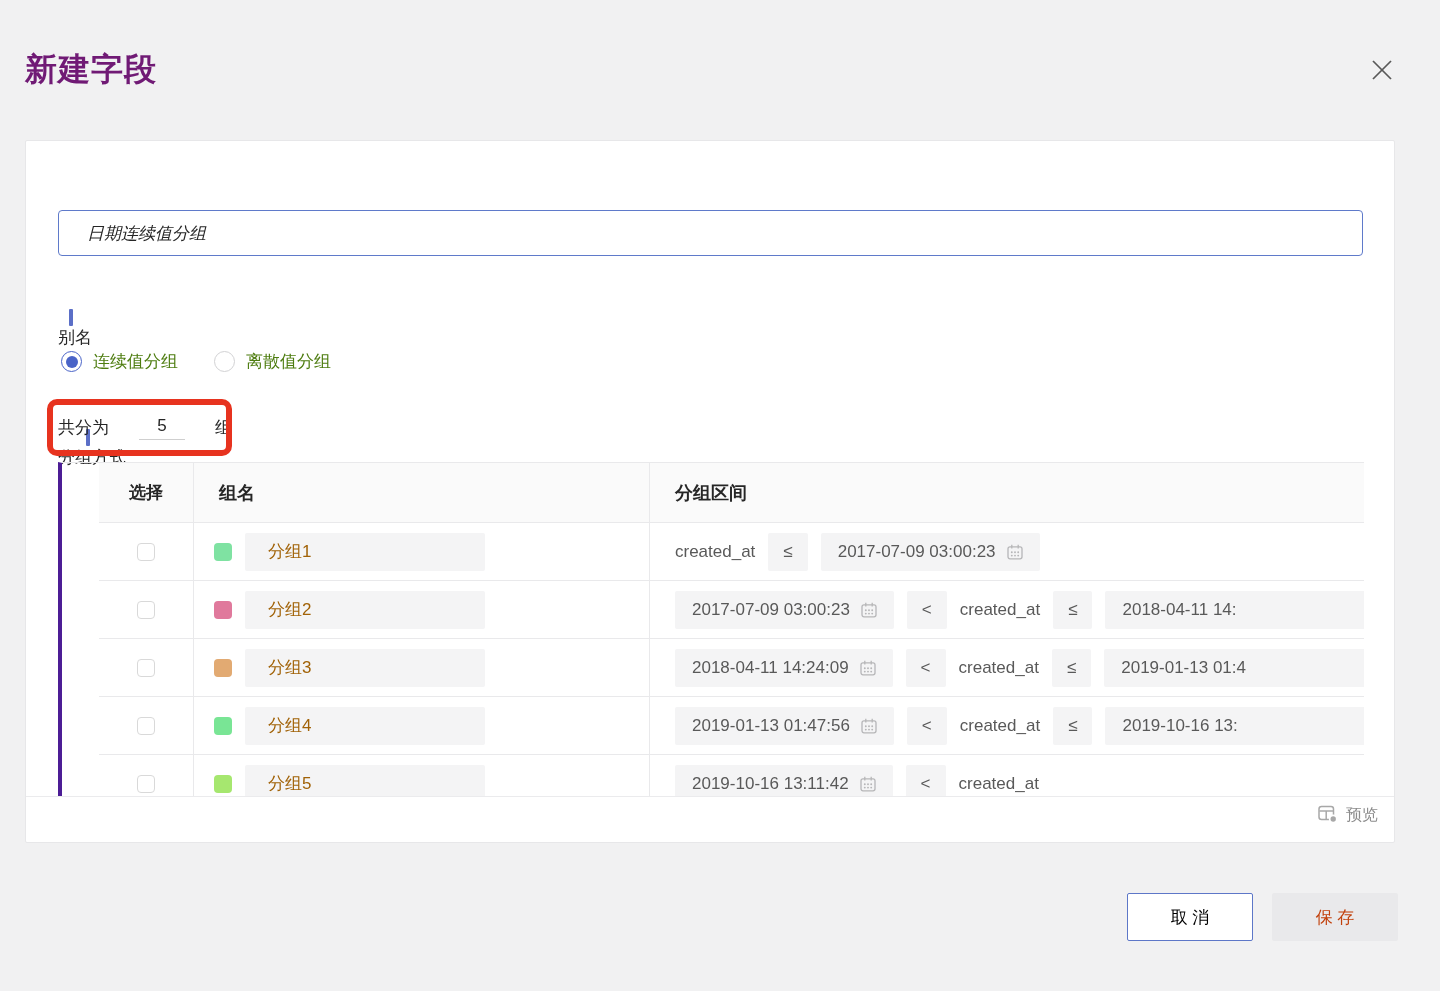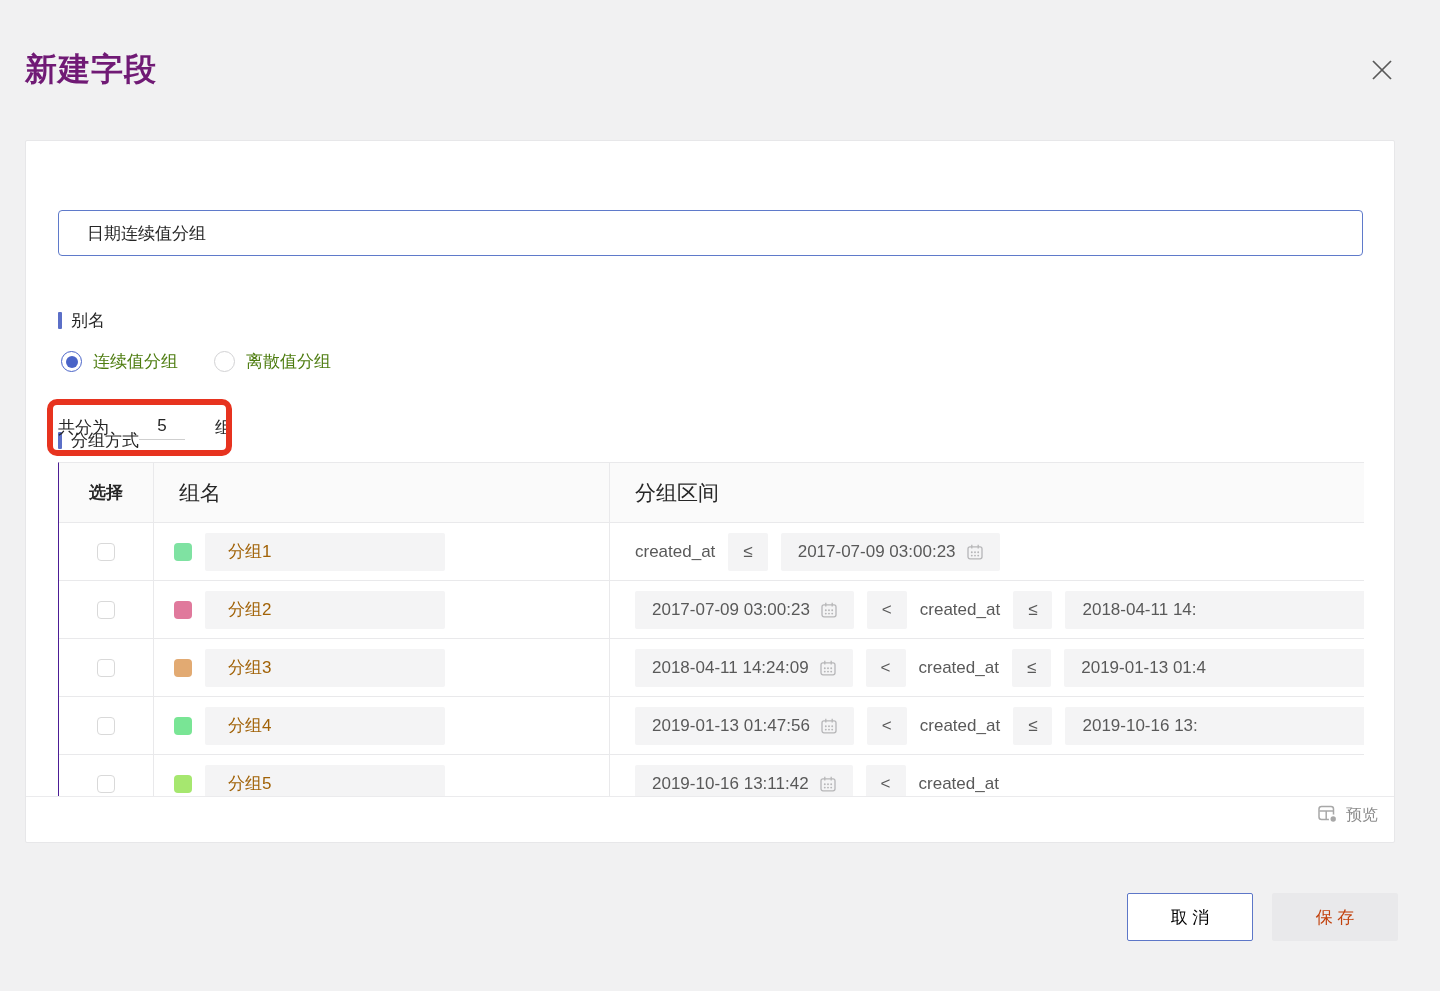--- a/index.html
+++ b/index.html
@@ -23,33 +23,34 @@
     display:flex; align-items:center; justify-content:center; cursor:pointer;
   }
 
   
   .panel {
     position:absolute; left:25px; top:140px; width:1370px; height:703px;
     background:#ffffff; border:1px solid #e7e7e9; border-radius:2px;
   }
   .field-label {
     position:absolute; left:32px; display:flex; align-items:center;
-    font-size:17px; color:#262626;
+    font-size:17px; color:#262626;flex-direction:column;
   }
   .field-label .bar {
     width:4px; height:17px; border-radius:1px; margin-right:9px;
   }
   .lbl-alias { top:168px; }
   .lbl-grouping { top:288px; }
 
   .alias-input {
     position:absolute; left:32px; top:69px; width:1305px; height:46px;
     border:1px solid #5f7aca; border-radius:4px; background:#fff;
     font-size:17px; color:#262626; padding:0 0 0 28px; outline:none;
     font-family:inherit;
+    font-style:italic;
   }
 
   
   .radio-row { position:absolute; left:35px; top:209px; display:flex; align-items:center; }
   .radio-opt { display:flex; align-items:center; cursor:pointer; margin-right:36px; }
   .radio-circle {
     width:21px; height:21px; border-radius:50%; background:#fff;
     border:1.5px solid #d2d2d4; position:relative; flex:none;
   }
   .radio-circle.checked { border-color:#4a64c8; }
@@ -72,33 +73,33 @@
 
   
   .annotation-box {
     position:absolute; left:21px; top:258px; width:185px; height:57px;
     border:6px solid #e7331f; border-radius:10px; pointer-events:none; z-index:9;
   }
 
   
   .tbl-wrap {
     position:absolute; left:32px; top:321px; width:1306px; height:344px;
-    overflow:hidden; border-top:1px solid #e9e9eb; border-left:1px solid #4c1d95;
+    overflow:hidden; border-top:1px solid #e9e9eb; border-left:4px solid #4c1d95;padding-left:37px;
   }
   .t-row { display:flex; width:1400px; }
   .t-head { height:60px; background:#fafafa; }
   .t-body-row { height:58px; background:#fff; }
   .c1 { width:95px; flex:none; display:flex; align-items:center; justify-content:center;
         border-right:1px solid #e9e9eb; border-bottom:1px solid #e9e9eb; }
   .c2 { width:456px; flex:none; display:flex; align-items:center;
         border-right:1px solid #e9e9eb; border-bottom:1px solid #e9e9eb; }
   .c3 { flex:1; display:flex; align-items:center; border-bottom:1px solid #e9e9eb;
         padding-left:25px; gap:13px; white-space:nowrap; }
   .t-head .c1 { font-weight:700; color:#262626; font-size:17px; }
-  .t-head .c2, .t-head .c3 { font-weight:400; color:#262626; font-size:21px; padding-left:25px; }
+  .t-head .c2, .t-head .c3 { font-weight:700; color:#262626; font-size:18px; padding-left:25px; }
   .t-head .c2 { gap:0; }
 
   .checkbox {
     width:18px; height:18px; border:1px solid #d9d9d9; border-radius:4px;
     background:#fff; cursor:pointer;
   }
   .swatch { width:18px; height:18px; border-radius:4px; margin-left:20px; flex:none; cursor:pointer; }
   .name-box {
     margin-left:13px; width:240px; height:38px; background:#f4f4f5; border-radius:2px;
     display:flex; align-items:center; padding-left:23px; font-size:17px; color:#a16207;

